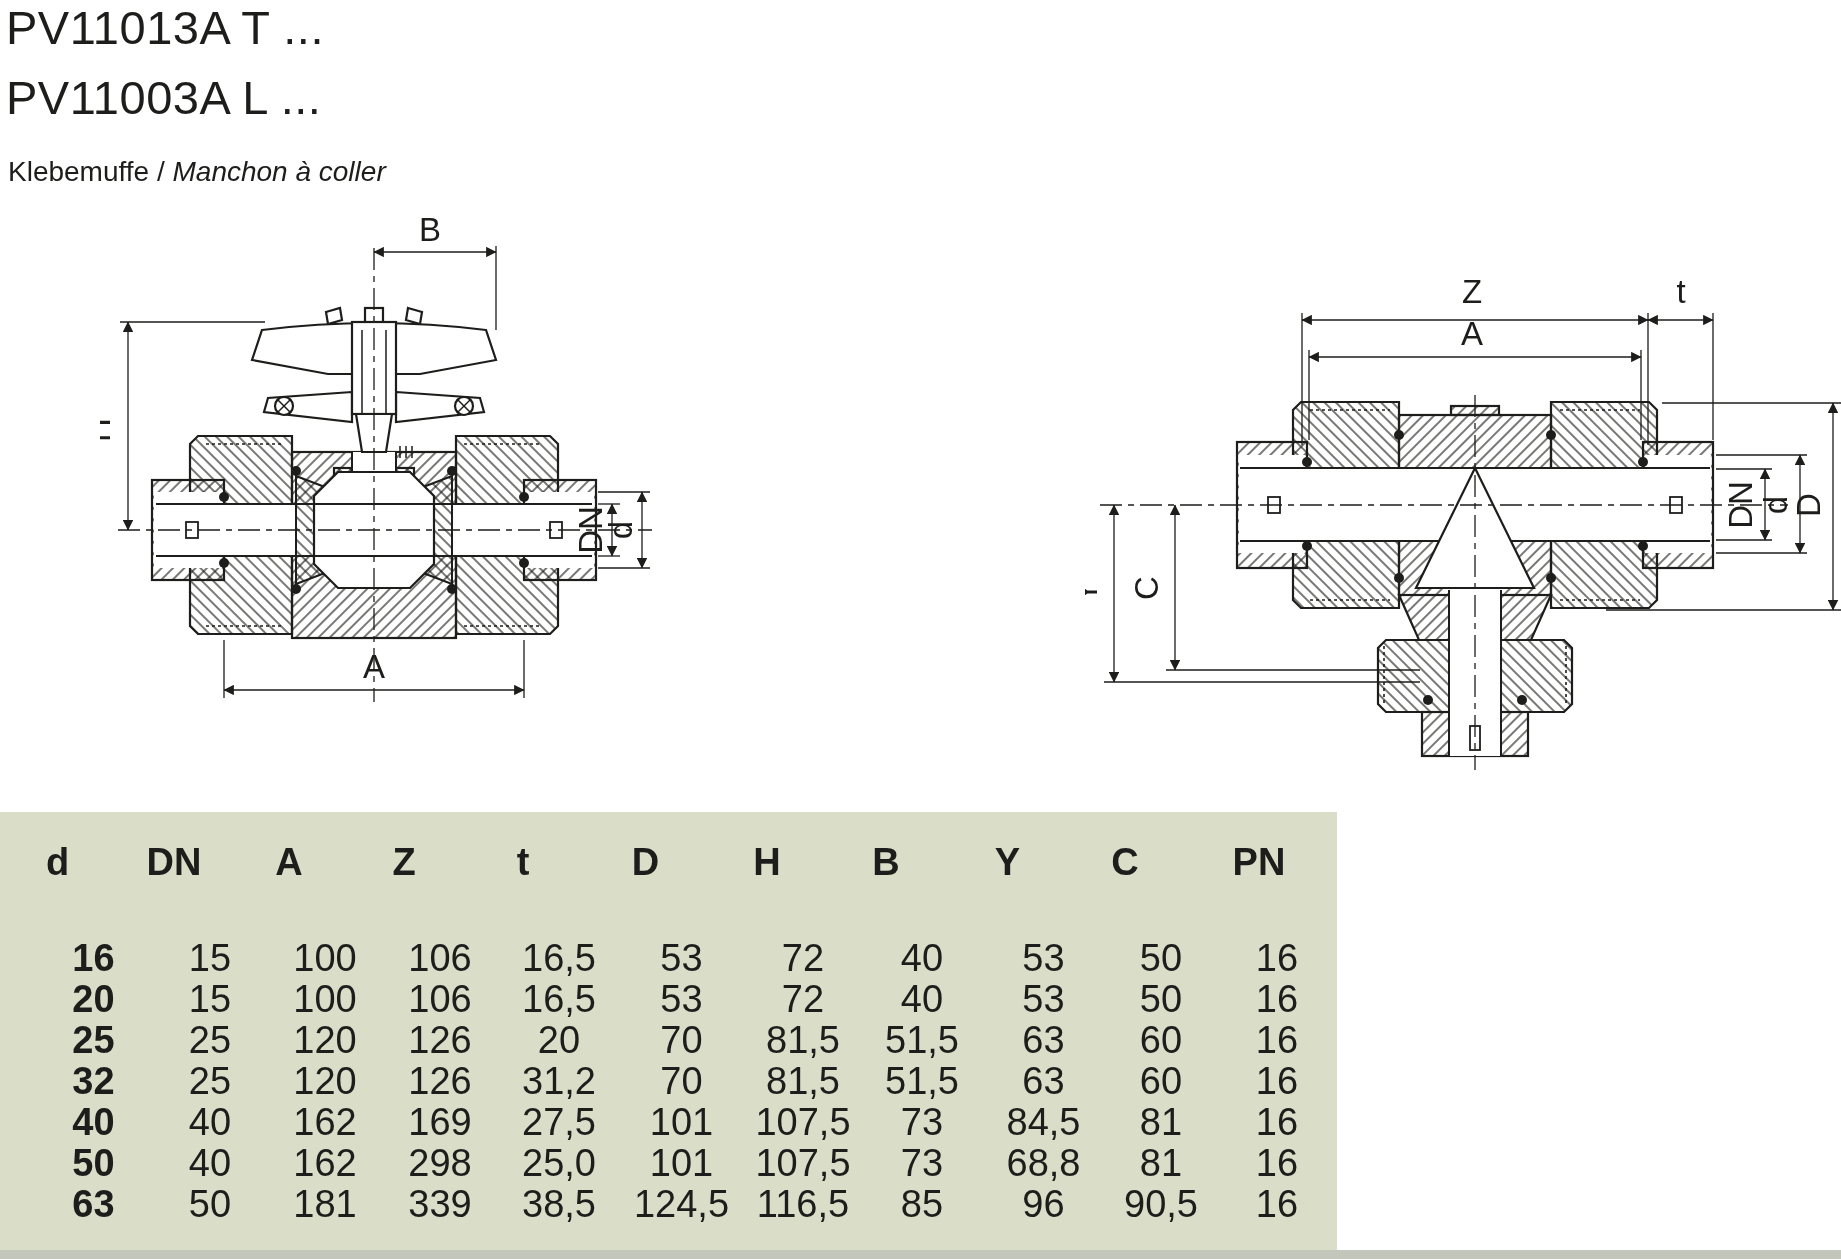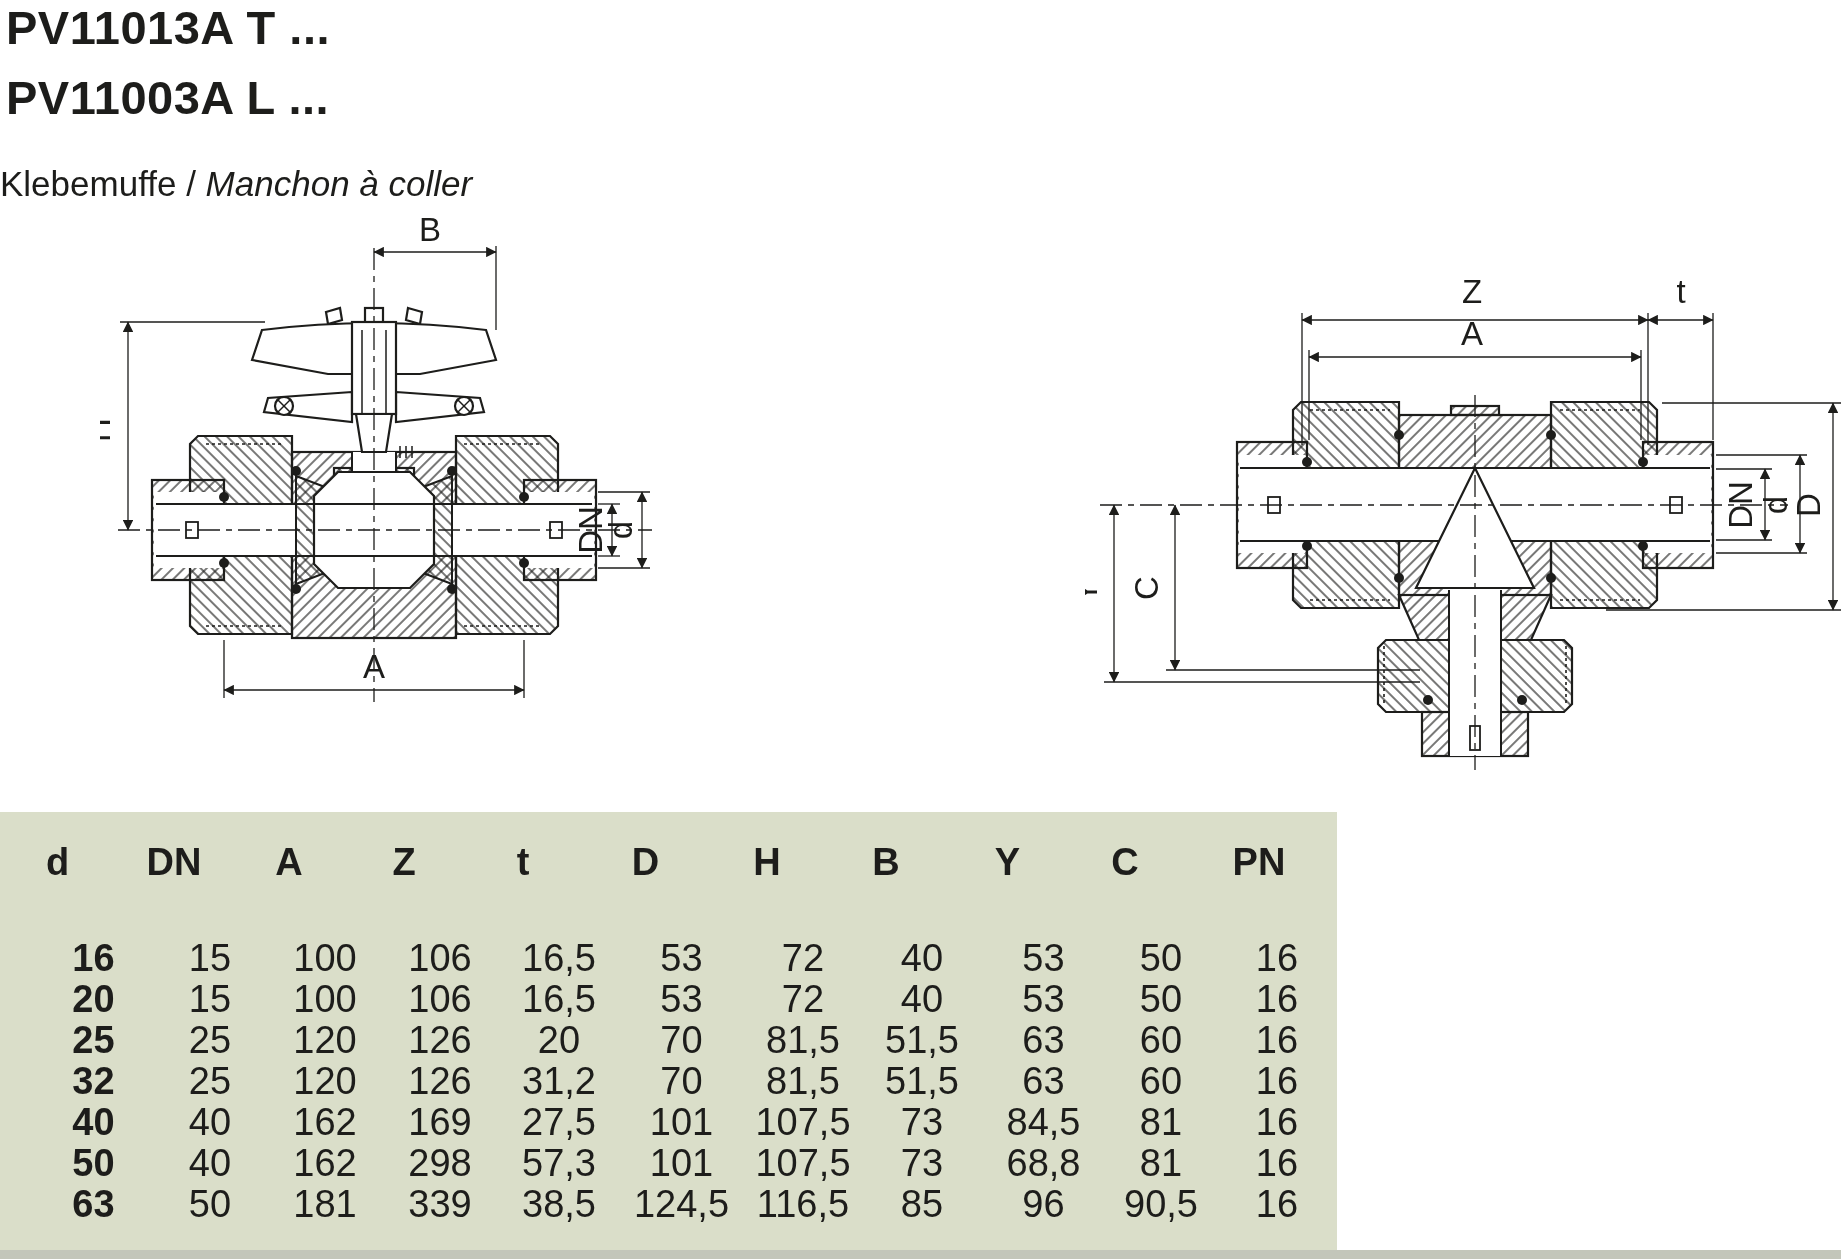--- a/index.html
+++ b/index.html
@@ -1,22 +1,22 @@
 <!DOCTYPE html>
 <html><head>
 <meta charset="utf-8">
 <style>
   html,body{margin:0;padding:0;}
   body{width:1841px;height:1259px;position:relative;background:#ffffff;overflow:hidden;
        font-family:"Liberation Sans",sans-serif;color:#1d1d1b;}
   .abs{position:absolute;}
-  .title{left:6px;font-size:47px;font-weight:bold;letter-spacing:0.5px;white-space:nowrap;}
+  .title{left:6px;font-size:47px;font-weight:normal;letter-spacing:0.5px;white-space:nowrap;}
   #title1{top:0px;}
   #title2{top:70px;}
-  #subtitle{left:0;top:156px;font-size:35px;white-space:nowrap;margin-top:8px;}
+  #subtitle{left:8px;top:156px;font-size:28px;white-space:nowrap;}
   #subtitle .fr{font-style:italic;}
   svg text{font-family:"Liberation Sans",sans-serif;font-size:33px;fill:#1d1d1b;}
   svg .dimtxt{font-size:33px;}
   
   #dimtable{left:0;top:812px;width:1337px;height:438px;background:#dadec9;padding-top:30px;box-sizing:border-box;}
   .tgrid{display:grid;grid-template-columns:115px 118px 112px 118px 120px 125px 118px 120px 123px 112px 1fr;}
   .th,.td{text-align:center;font-size:38px;line-height:41px;white-space:nowrap;}
   .th{font-weight:bold;}
   .td.first{font-weight:bold;}
   #table-body{margin-top:55px;padding-left:36px;}
@@ -367,21 +367,21 @@
         <div class="td">73</div>
         <div class="td">84,5</div>
         <div class="td">81</div>
         <div class="td">16</div>
       </div>
       <div class="tgrid">
         <div class="td first">50</div>
         <div class="td">40</div>
         <div class="td">162</div>
         <div class="td">298</div>
-        <div class="td">57,3</div>
+        <div class="td">25,0</div>
         <div class="td">101</div>
         <div class="td">107,5</div>
         <div class="td">73</div>
         <div class="td">68,8</div>
         <div class="td">81</div>
         <div class="td">16</div>
       </div>
       <div class="tgrid">
         <div class="td first">63</div>
         <div class="td">50</div>

